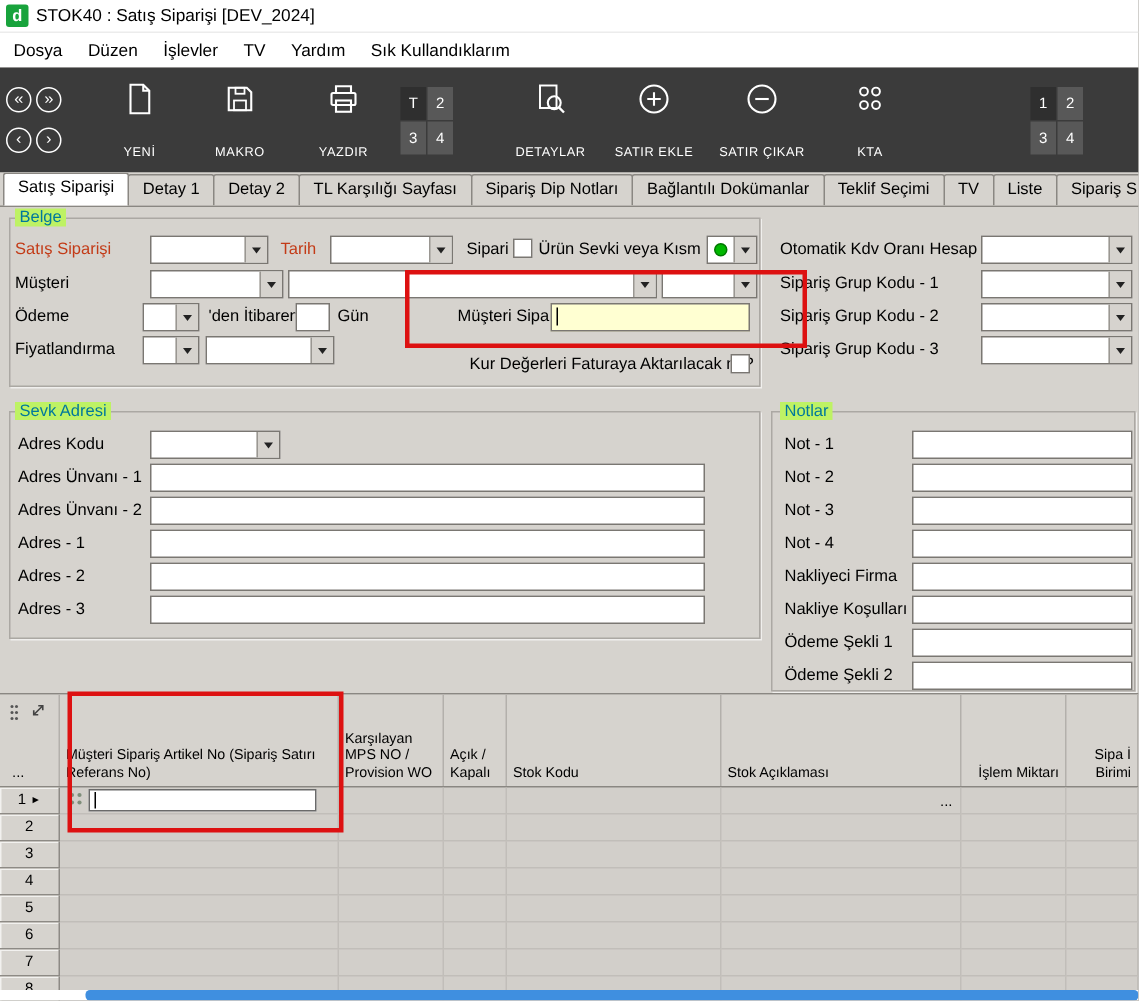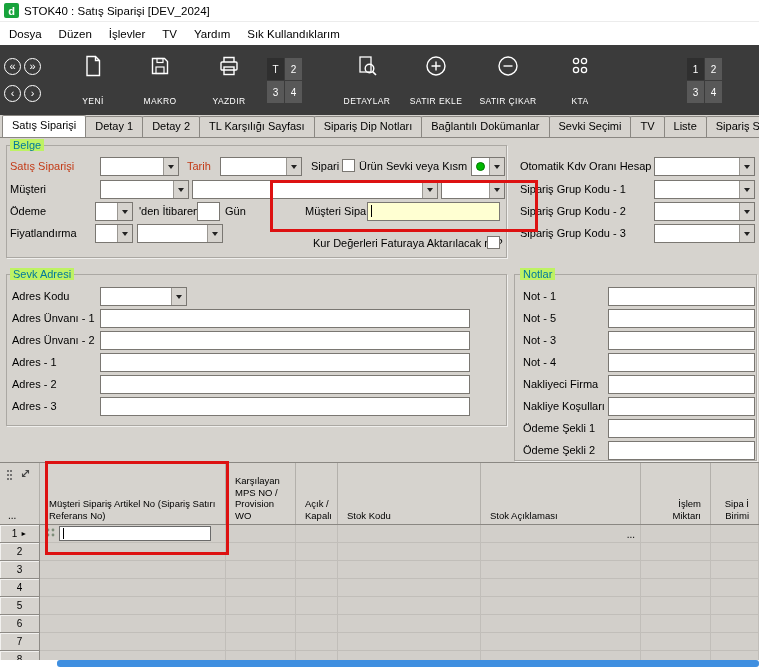--- a/index.html
+++ b/index.html
@@ -43,21 +43,21 @@
   .tfield { position:absolute; height:19px; background:#fff; border:1px solid #7a7772; }
   .tfield.yellow { background:#ffffd2; }
   .caret { position:absolute; left:3px; top:2px; width:1px; height:12px; background:#000; }
   .chk { position:absolute; width:13px; height:13px; background:#fff; border:1px solid #7a7772; }
   .green-dot { width:9px; height:9px; border-radius:50%; background:#00b800; border:1px solid #007800; margin:auto; }
 
   
   .grid-sec { position:relative; height:205px; background:#d2cfca; border-top:1px solid #8a8782; overflow:hidden; }
   .ghead, .grow { display:grid; grid-template-columns:40px 186px 70px 42px 143px 160px 70px 48px; }
   .ghead { height:62px; background:#d6d3ce; border-bottom:1px solid #8a8782; }
-  .ghcell { border-right:1px solid #b3b0ab; padding:2px 9px 3px; font-size:9.5px; display:flex; align-items:flex-end; line-height:1.2; }
+  .ghcell { border-right:1px solid #b3b0ab; padding:2px 4px 3px; font-size:9.5px; display:flex; align-items:flex-end; line-height:1.2; }
   .ghcell.center { justify-content:center; }
   .ghcell.right { justify-content:flex-end; text-align:right; }
   .ghcell.first { position:relative; padding:0; }
   .gh-dots-icon { position:absolute; left:6px; top:6px; }
   .gh-expand-icon { position:absolute; left:20px; top:5px; }
   .gh-ellipsis { position:absolute; left:8px; bottom:2px; font-size:10px; }
   .grow { height:18px; }
   .gnum { background:#d6d3ce; border-right:1px solid #8d8a85; border-bottom:1px solid #8d8a85; box-shadow:inset 1px 1px 0 #f2f1ef; font-size:10px; display:flex; align-items:center; justify-content:center; gap:3px; }
   .gcell { border-right:1px solid #c1beb9; border-bottom:1px solid #c1beb9; position:relative; }
   .row-arrow { font-size:7px; line-height:1; }
@@ -187,21 +187,21 @@
     </div>
   </div>
 
   <div class="tabstrip">
     <div class="tab active">Satış Siparişi</div>
     <div class="tab">Detay 1</div>
     <div class="tab">Detay 2</div>
     <div class="tab">TL Karşılığı Sayfası</div>
     <div class="tab">Sipariş Dip Notları</div>
     <div class="tab">Bağlantılı Dokümanlar</div>
-    <div class="tab">Sevki Seçimi</div>
+    <div class="tab">Teklif Seçimi</div>
     <div class="tab">TV</div>
     <div class="tab">Liste</div>
     <div class="tab">Sipariş S</div>
   </div>
 
   <div class="form-area">
 
     <div class="groupbox" style="left:6px;top:7px;width:501px;height:113px"></div>
     <span class="grp-lbl" style="left:10px;top:1px">Belge</span>
 
@@ -300,21 +300,21 @@
     <div class="tfield" style="left:100px;top:215px;width:370px"></div>
     <span class="lbl" style="left:12px;top:240px">Adres - 2</span>
     <div class="tfield" style="left:100px;top:237px;width:370px"></div>
     <span class="lbl" style="left:12px;top:262px">Adres - 3</span>
     <div class="tfield" style="left:100px;top:259px;width:370px"></div>
 
     <div class="groupbox" style="left:514px;top:136px;width:243px;height:187px"></div>
     <span class="grp-lbl" style="left:520px;top:130px">Notlar</span>
     <span class="lbl" style="left:523px;top:152px">Not - 1</span>
     <div class="tfield" style="left:608px;top:149px;width:147px"></div>
-    <span class="lbl" style="left:523px;top:174px">Not - 5</span>
+    <span class="lbl" style="left:523px;top:174px">Not - 2</span>
     <div class="tfield" style="left:608px;top:171px;width:147px"></div>
     <span class="lbl" style="left:523px;top:196px">Not - 3</span>
     <div class="tfield" style="left:608px;top:193px;width:147px"></div>
     <span class="lbl" style="left:523px;top:218px">Not - 4</span>
     <div class="tfield" style="left:608px;top:215px;width:147px"></div>
     <span class="lbl" style="left:523px;top:240px">Nakliyeci Firma</span>
     <div class="tfield" style="left:608px;top:237px;width:147px"></div>
     <span class="lbl" style="left:523px;top:262px">Nakliye Koşulları</span>
     <div class="tfield" style="left:608px;top:259px;width:147px"></div>
     <span class="lbl" style="left:523px;top:284px">Ödeme Şekli 1</span>

